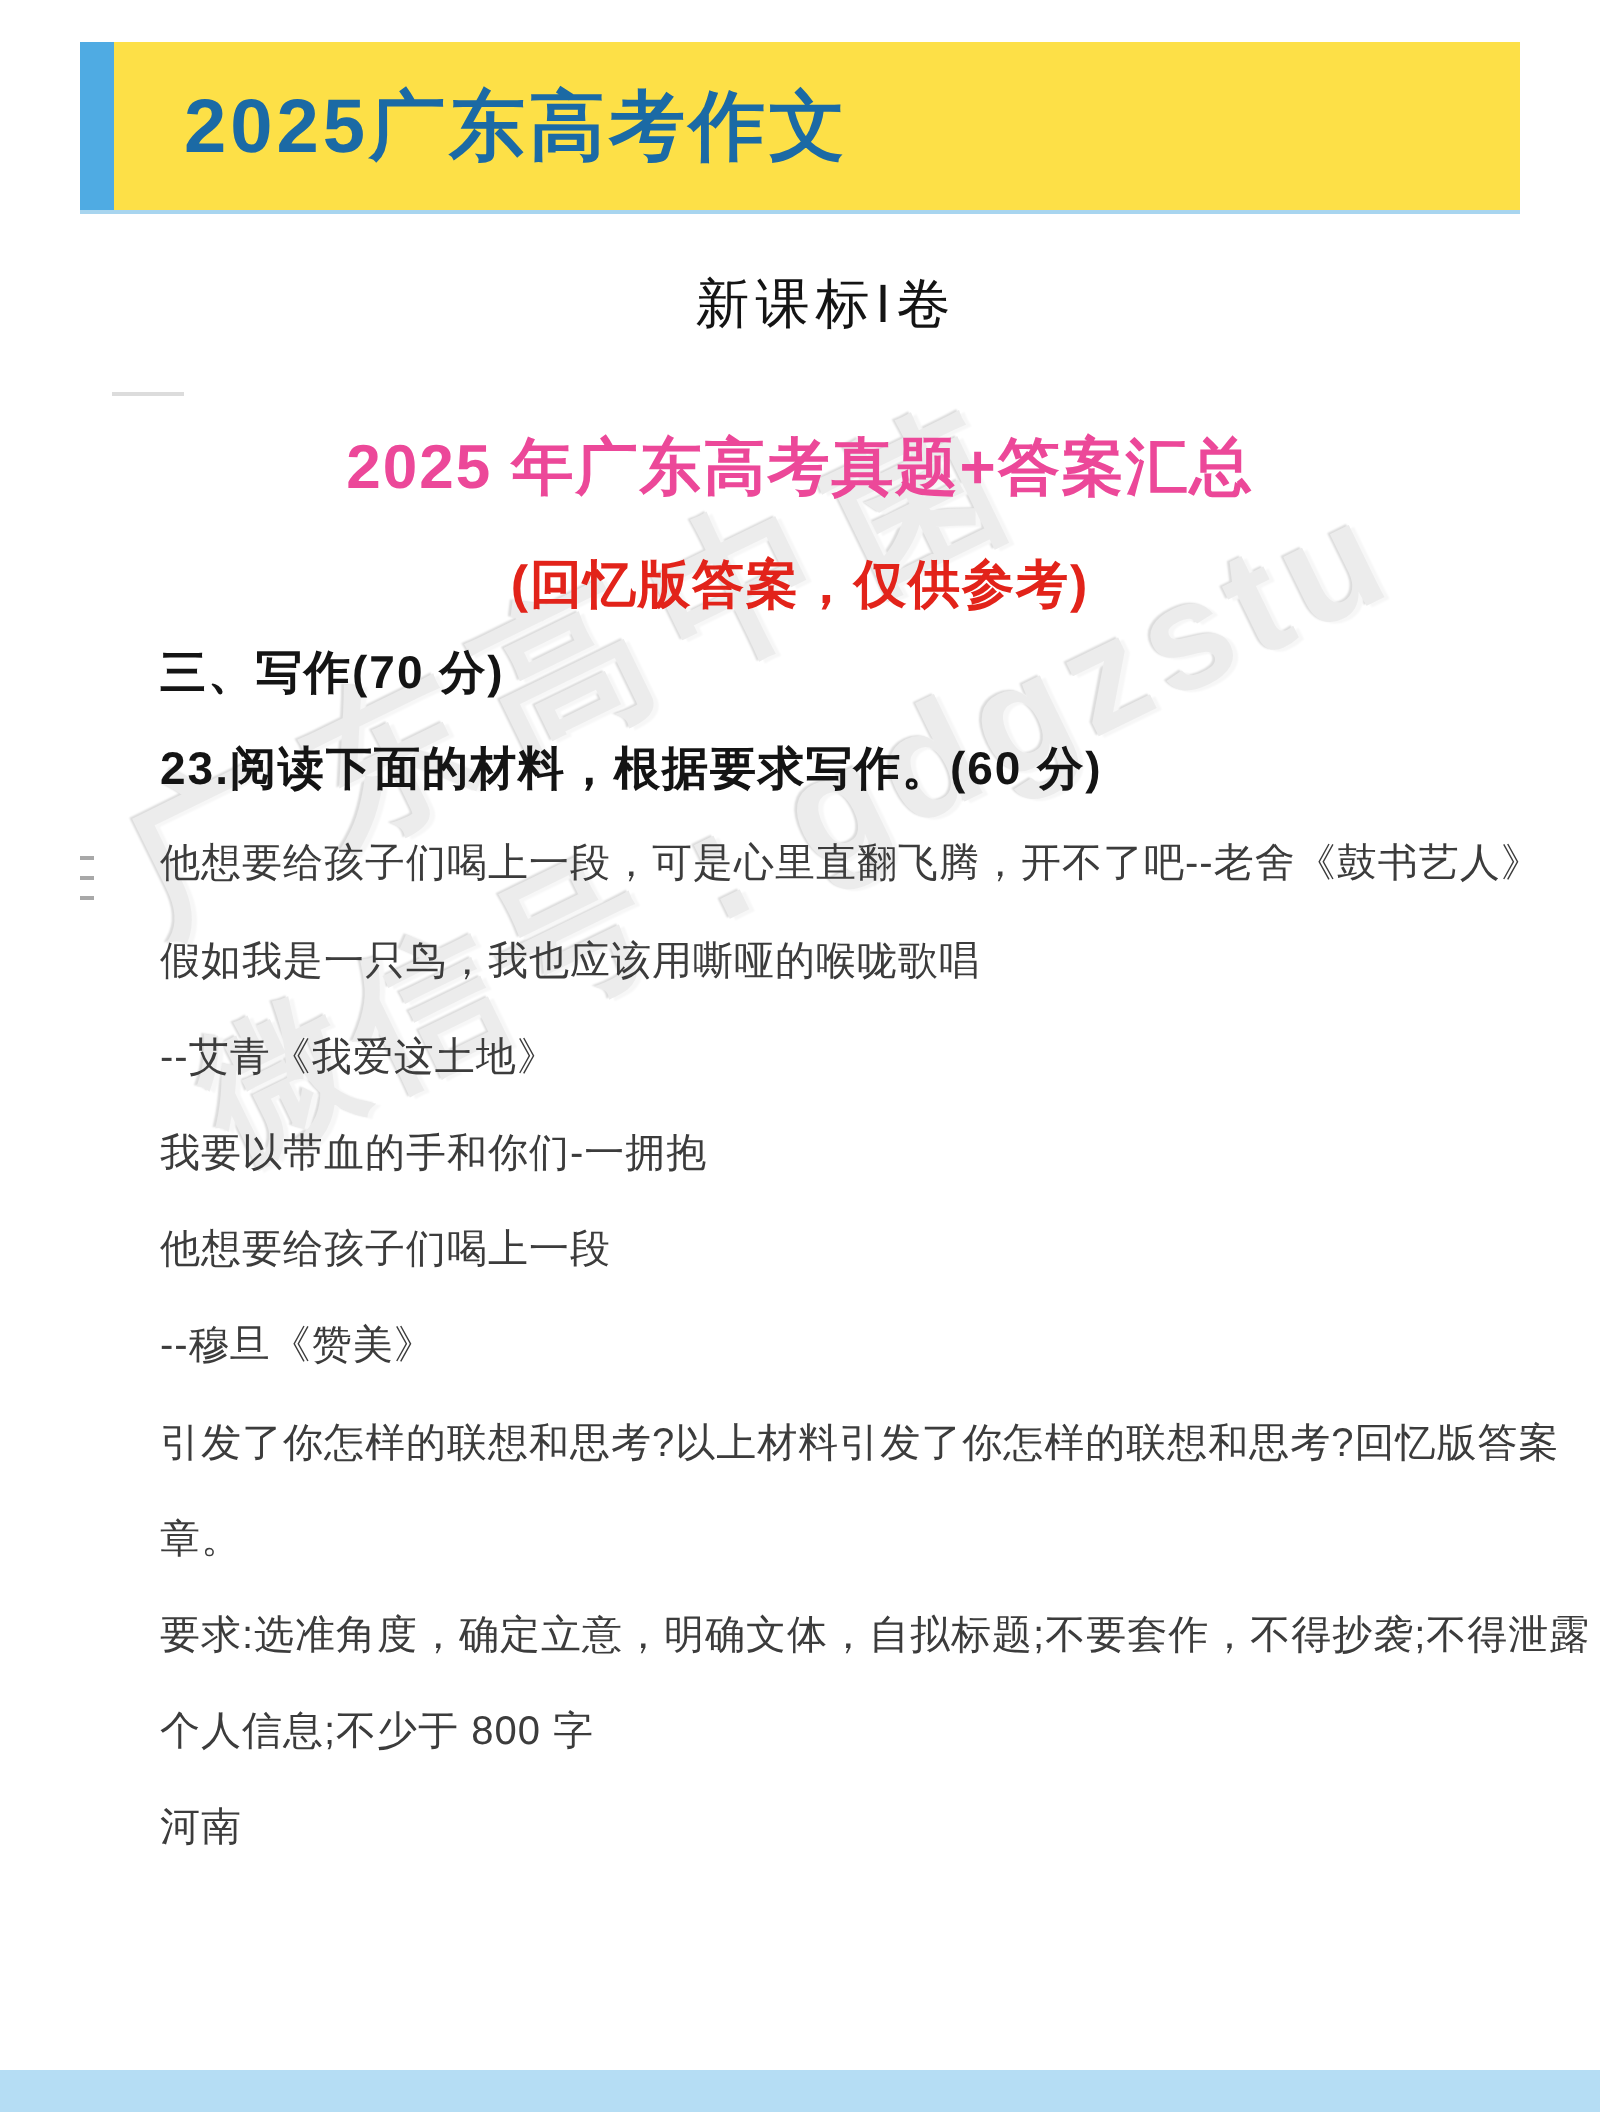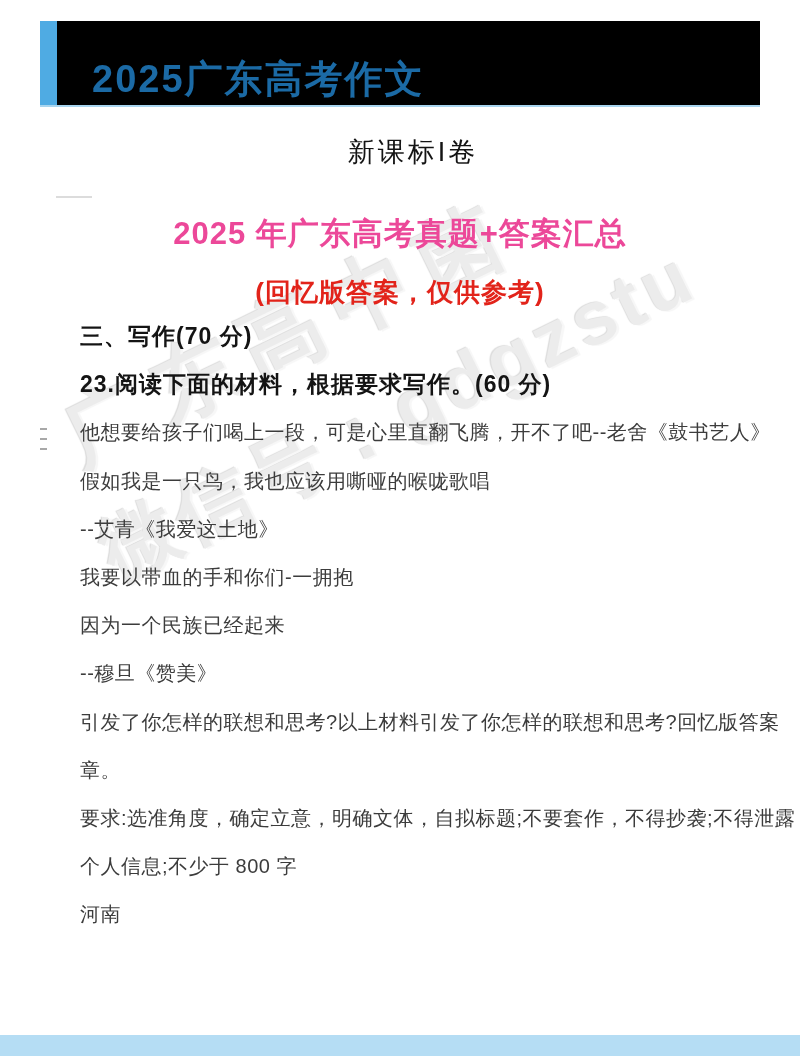--- a/index.html
+++ b/index.html
@@ -4,22 +4,22 @@
 <style>
   html,body { margin:0; padding:0; background:#ffffff; }
   .page {
     position:relative; width:800px; height:1056px; background:#ffffff;
     overflow:hidden; font-family:"Liberation Sans", sans-serif;
   }
 
   
   .banner {
     position:absolute; left:40px; top:21px; width:720px; height:84px;
-    background:#000000; border-bottom:2px solid #a8d5ef;
-    display:flex; align-items:flex-end;
+    background:#fde047; border-bottom:2px solid #a8d5ef;
+    display:flex; align-items:center;
   }
   .banner-accent {
     position:absolute; left:0; top:0; width:17px; height:100%;
     background:#4fabe3;
   }
   .banner-title {
     margin-left:52px; font-size:38px; font-weight:bold; color:#1b6aa5;
     letter-spacing:2px;
   }
 
@@ -110,21 +110,21 @@
     <div class="doc-notice">(回忆版答案，仅供参考)</div>
 
     <div class="doc-body">
       <div class="heading">三、写作(70 分)</div>
       <div class="heading">23.阅读下面的材料，根据要求写作。(60 分)</div>
 
       <div class="line">他想要给孩子们喝上一段，可是心里直翻飞腾，开不了吧--老舍《鼓书艺人》</div>
       <div class="line">假如我是一只鸟，我也应该用嘶哑的喉咙歌唱</div>
       <div class="line">--艾青《我爱这土地》</div>
       <div class="line">我要以带血的手和你们-一拥抱</div>
-      <div class="line">因为一个民族已经起来</div>
+      <div class="line">他想要给孩子们喝上一段</div>
       <div class="line">--穆旦《赞美》</div>
       <div class="line">引发了你怎样的联想和思考?以上材料引发了你怎样的联想和思考?回忆版答案</div>
       <div class="line">章。</div>
       <div class="line">要求:选准角度，确定立意，明确文体，自拟标题;不要套作，不得抄袭;不得泄露</div>
       <div class="line">个人信息;不少于 800 字</div>
       <div class="line">河南</div>
     </div>
   </div>
 
   <div class="footer-bar"></div>

